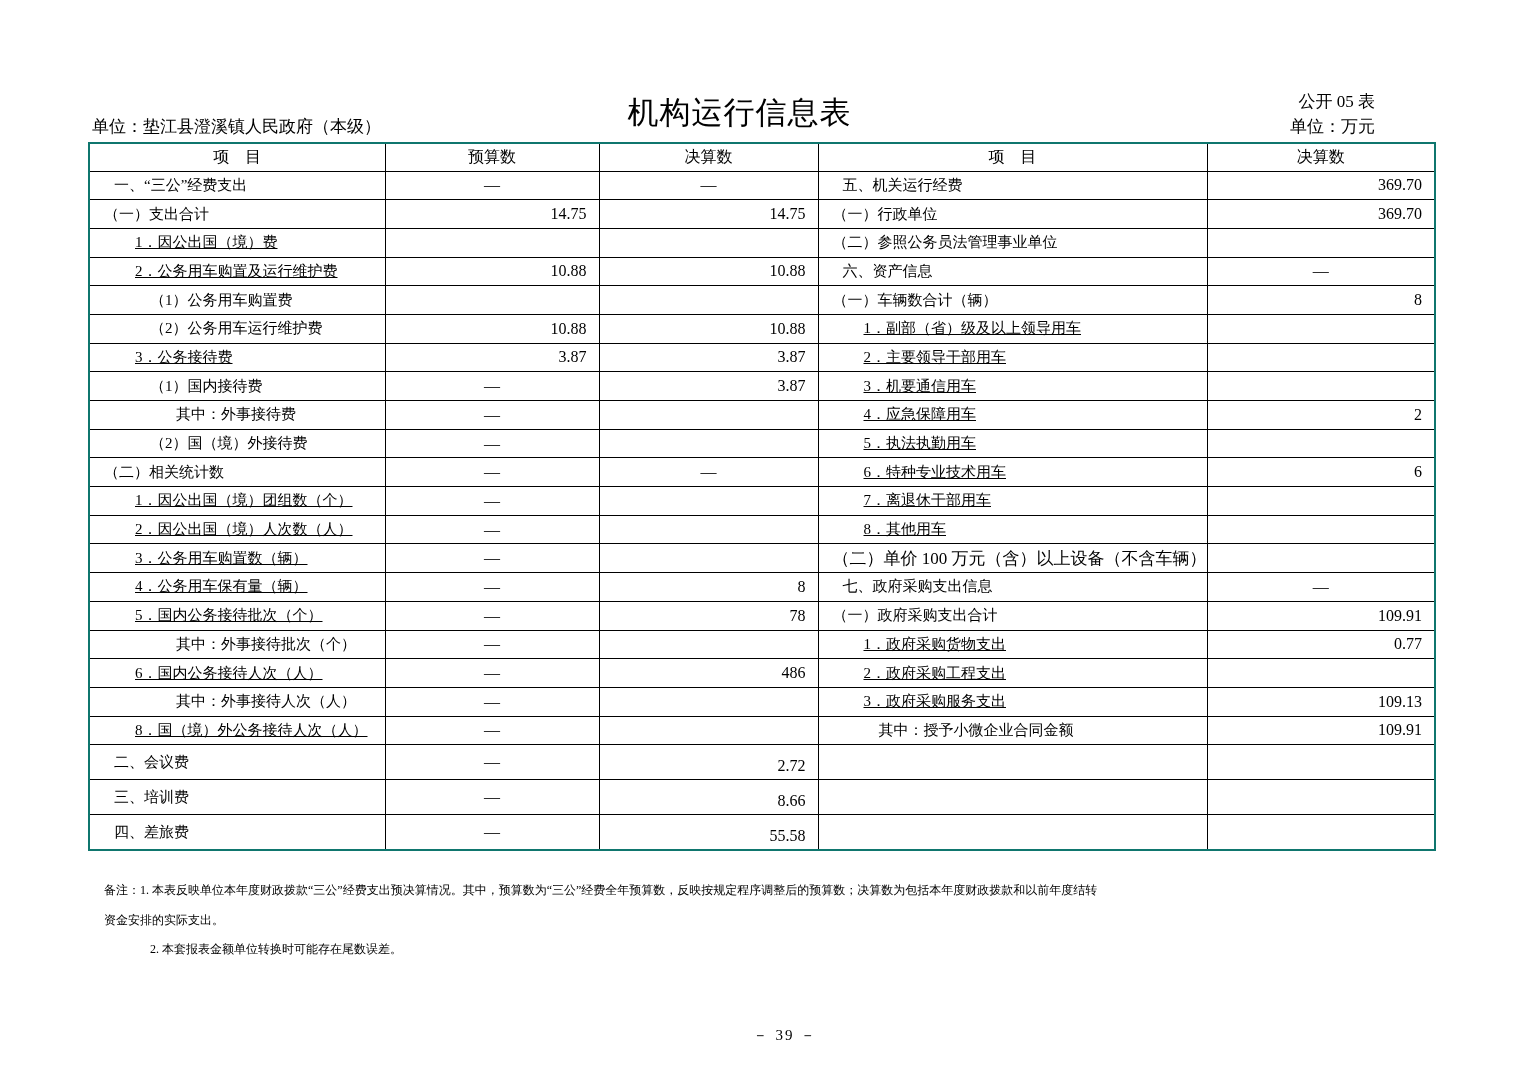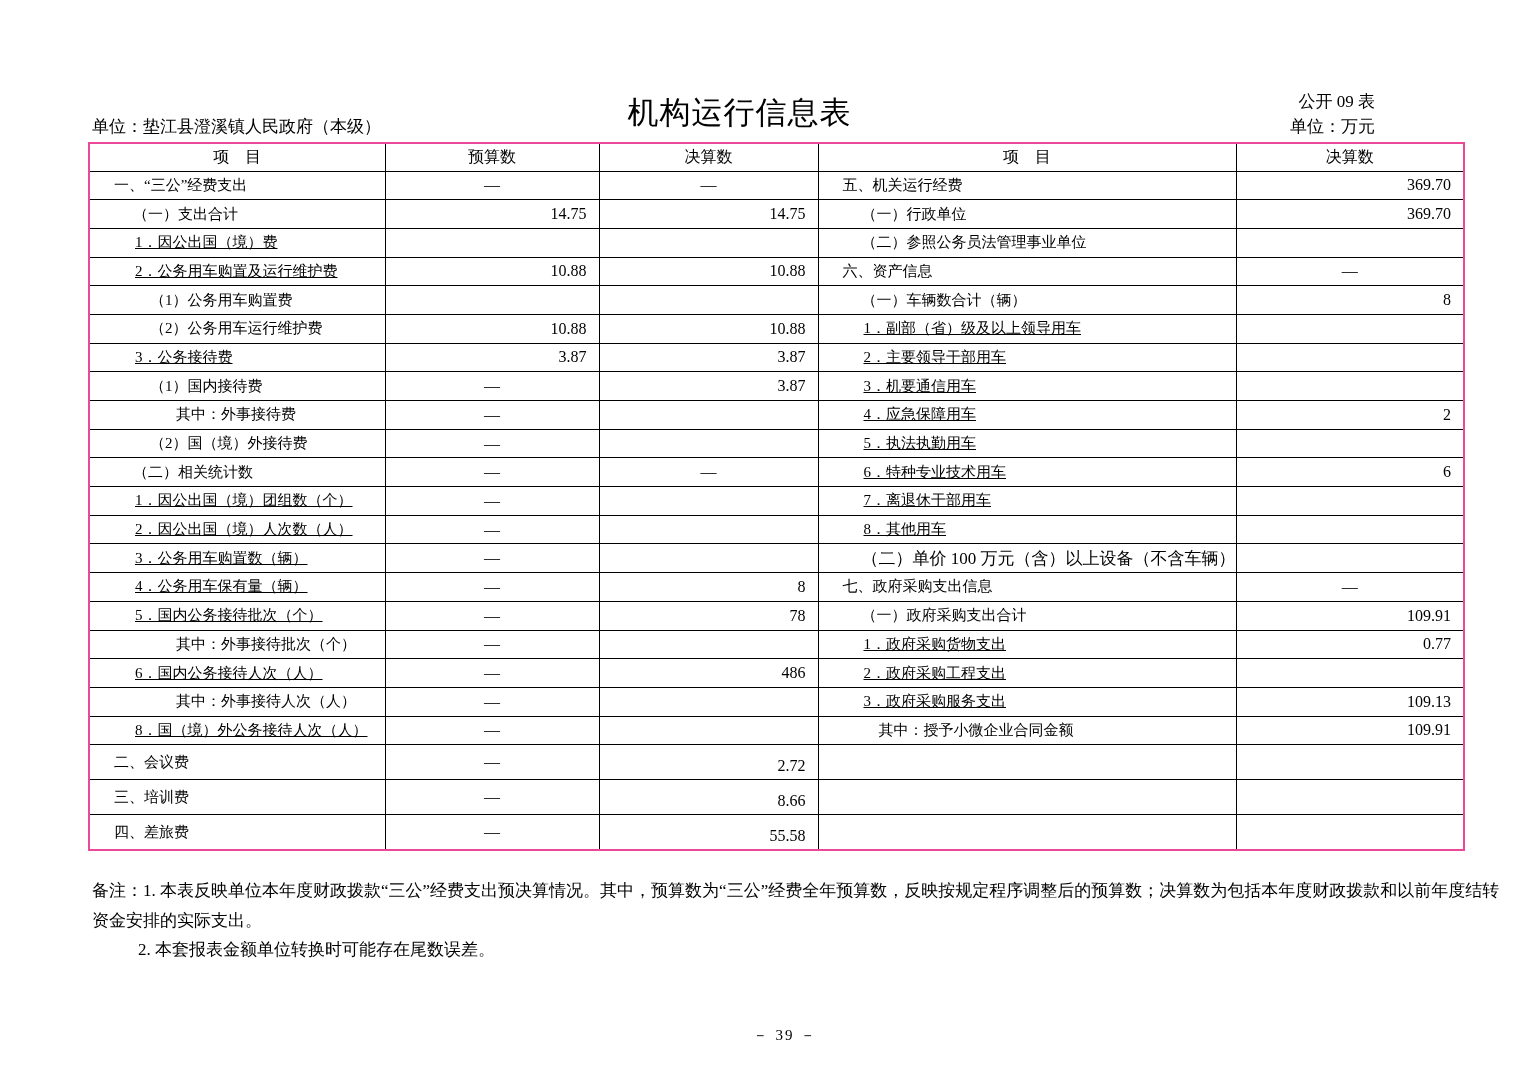--- a/index.html
+++ b/index.html
@@ -20,57 +20,57 @@
     text-align:right; font-size:17px;
   }
   .unit-row {
     position:absolute; left:92px; top:115px; width:1283px;
     display:flex; justify-content:space-between; font-size:17px;gap:28px;
   }
 
   table.info {
     position:absolute; left:88px; top:142px;
     border-collapse:collapse; table-layout:fixed;
-    border:2px solid #ec4899;
+    border:2px solid #0f766e;
   }
   table.info th, table.info td { border:1px solid #000; vertical-align:middle; }
   table.info th {
     height:28px; font-size:16px; font-weight:normal; text-align:center;
   }
   tr.body td { height:28.7px; }
   tr.tall td { height:35px; }
   td.item { font-size:15px; text-align:left; white-space:nowrap; overflow:hidden; }
   td.val  { font-size:16px; text-align:right; padding-right:12px; white-space:nowrap; }
   td.val.dash { text-align:center; padding-right:0; }
   tr.tall td.val:not(.dash) { vertical-align:bottom; padding-bottom:4px; }
   .ind0 { padding-left:24px; }
-  .ind1 { padding-left:43px; }
+  .ind1 { padding-left:14px; }
   .ind2 { padding-left:45px;text-decoration:underline; }
   .ind3 { padding-left:60px; }
   .ind4 { padding-left:86px; }
 
   .notes {
-    position:absolute; left:92px; top:876px; width:1410px;
-    font-size:17px; line-height:29.5px; white-space:nowrap;
+    position:absolute; left:104px; top:876px; width:1410px;
+    font-size:12px; line-height:29.5px; white-space:nowrap;
   }
   .notes .indent { text-indent:46px; }
 
   .pageno {
     position:absolute; left:0; top:1026px; width:1570px;
     text-align:center; font-size:15px; letter-spacing:2px;
   }
 </style>
 </head>
 <body>
 
 <div class="sheet">
 
   <div class="title">机构运行信息表</div>
 
-  <div class="doc-label">公开 09 表</div>
+  <div class="doc-label">公开 05 表</div>
 
   <div class="unit-row">
     <span>单位：垫江县澄溪镇人民政府（本级）</span>
     <span>单位：万元</span>
   </div>
 
   <table class="info">
     <colgroup>
       <col style="width:296px">
       <col style="width:214px">

